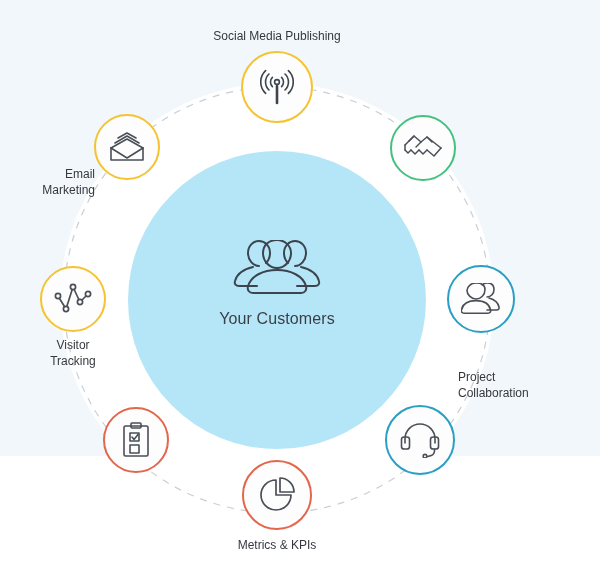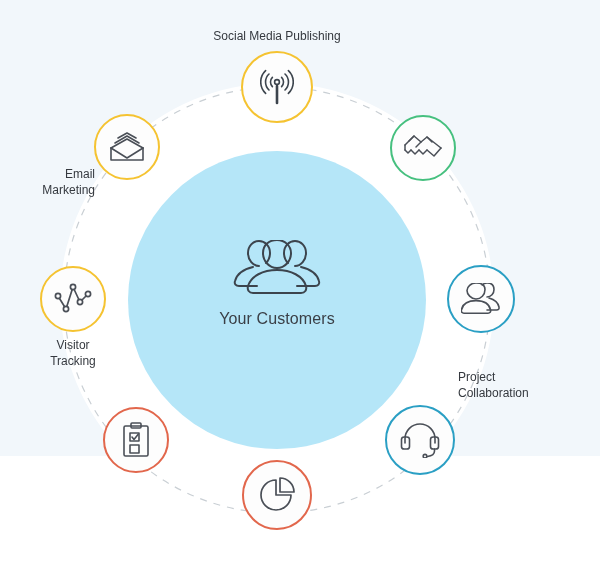--- a/index.html
+++ b/index.html
@@ -238,20 +238,21 @@
   </div>
 
   <div class="node orange" id="node-metrics">
     <svg class="icon-svg" width="36" height="36" viewBox="0 0 36 36">
       <g fill="none" stroke="#4a4f57" stroke-width="1.7" stroke-linejoin="round" stroke-linecap="round">
         <path d="M17 3a15 15 0 1 0 15 15H17z"></path>
         <path d="M21 1a14 14 0 0 1 14 14H21z"></path>
       </g>
     </svg>
   </div>
+  <div class="node-label lbl-center" id="lbl-metrics">Metrics &amp; KPIs</div>
 
   <div class="node blue" id="node-helpdesk">
     <svg class="icon-svg" width="40" height="36" viewBox="0 0 40 36">
       <g fill="none" stroke="#4a4f57" stroke-width="1.6" stroke-linejoin="round" stroke-linecap="round">
         <path d="M5 21v-4a15 15 0 0 1 30 0v4"></path>
         <rect x="1.5" y="15" width="8" height="12" rx="2.6"></rect>
         <rect x="30.5" y="15" width="8" height="12" rx="2.6"></rect>
         <path d="M34.5 27v2c0 3-3 5-7 5.5"></path>
         <circle cx="25" cy="34.2" r="1.8"></circle>
       </g>

